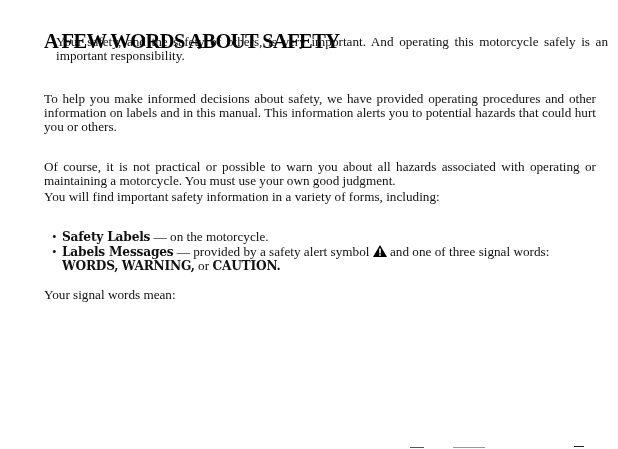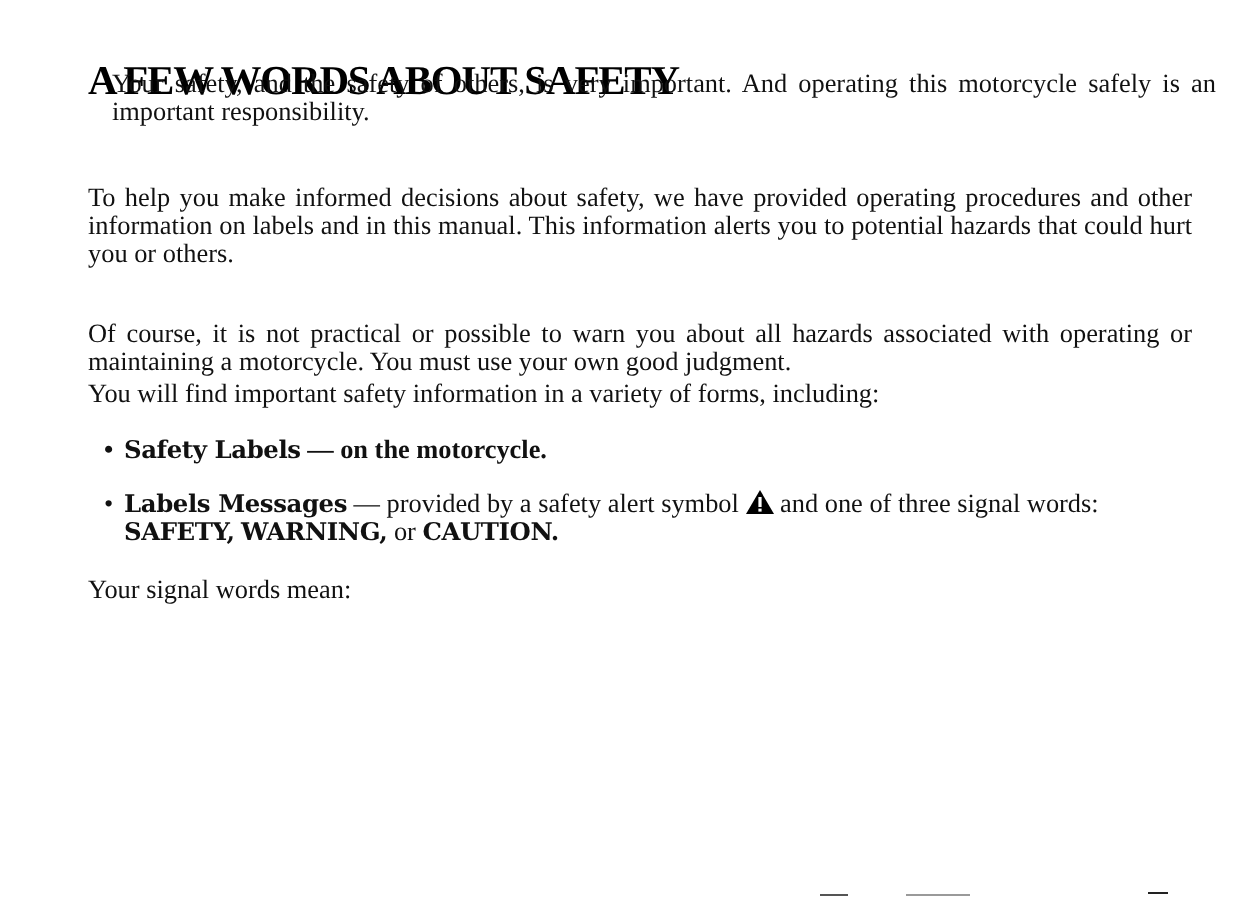--- a/index.html
+++ b/index.html
@@ -25,31 +25,31 @@
   <div class="title">A FEW WORDS ABOUT SAFETY</div>
 
   <div class="para" style="top:35px;margin-left:12px;">Your safety, and the safety of others, is very important. And operating this motorcycle safely is an important responsibility.</div>
 
   <div class="para" style="top:92px;">To help you make informed decisions about safety, we have provided operating procedures and other information on labels and in this manual. This information alerts you to potential hazards that could hurt you or others.</div>
 
   <div class="para" style="top:148px;margin-top:12px;">Of course, it is not practical or possible to warn you about all hazards associated with operating or maintaining a motorcycle. You must use your own good judgment.</div>
 
   <div class="para nojust" style="top:190px;">You will find important safety information in a variety of forms, including:</div>
 
-  <div class="bullet" style="top:218px;font-weight:bold;">
+  <div class="bullet" style="top:230px;">
     <span class="dot">•</span><b>Safety Labels</b><span> — on the motorcycle.</span>
   </div>
 
   <div class="bullet" style="top:245px;">
     <span class="dot">•</span><b>Labels Messages</b><span> — provided by a safety alert symbol </span><svg class="alert-icon" viewBox="0 0 14 12">
         <polygon points="7,0 14,12 0,12" fill="#000"></polygon>
         <rect x="6.2" y="3.5" width="1.6" height="5" fill="#fff"></rect>
         <rect x="6.2" y="9.3" width="1.6" height="1.5" fill="#fff"></rect>
       </svg><span> and one of three signal words:</span>
-    <span class="cont"><b>SAFETY,</b> <b>WARNING,</b><span> or </span><b>CAUTION.</b></span>
+    <span class="cont"><b>WORDS,</b> <b>WARNING,</b><span> or </span><b>CAUTION.</b></span>
   </div>
 
   <div class="para nojust" style="top:288px;">Your signal words mean:</div>
 </div>
 
 <div class="mark" style="left:410px; top:447px; width:14px; background:#555;"></div>
 <div class="mark" style="left:453px; top:447px; width:32px; background:#9a9a9a;"></div>
 <div class="mark" style="left:574px; top:446px; width:10px; background:#222;"></div>
 
 </body></html>

